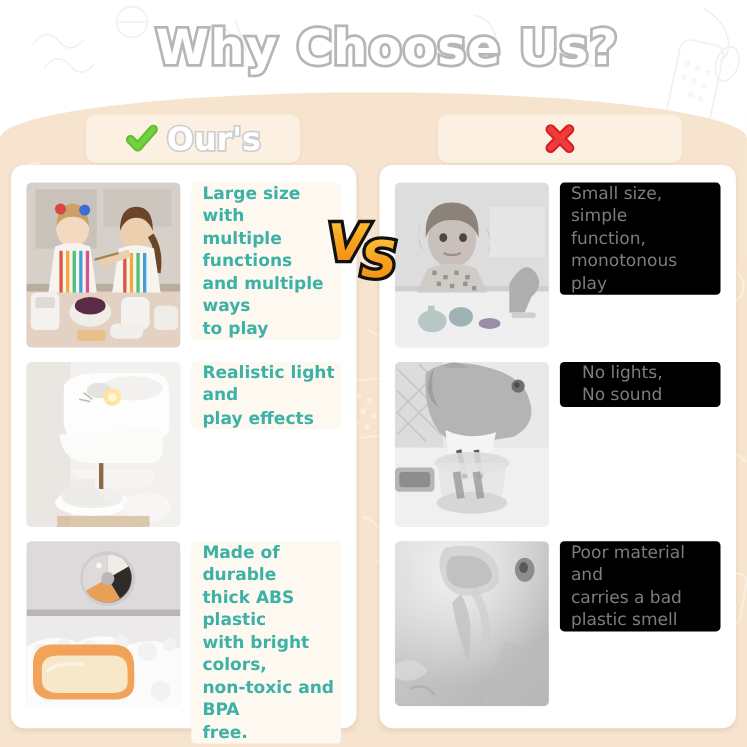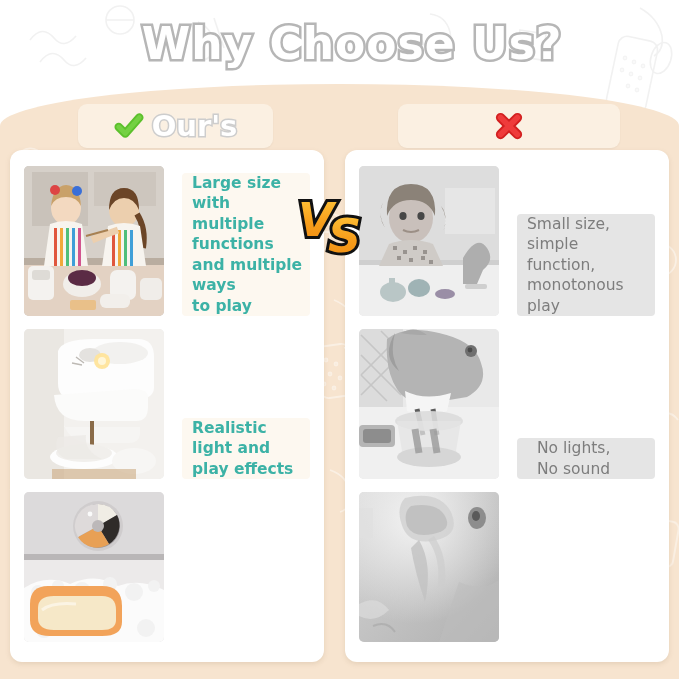--- a/index.html
+++ b/index.html
@@ -76,38 +76,38 @@
   .panel {
     position:absolute; top:150px; height:512px;
     background:#ffffff;
     border-radius:12px;
     box-shadow:0 2px 5px rgba(150,120,90,.18);
     padding:16px 14px;
   }
   #panel-left  { left:10px;  width:314px; }
   #panel-right { left:345px; width:324px; }
 
-  .row { display:flex; align-items:flex-end; gap:18px; height:150px; margin-bottom:13px; }
+  .row { display:flex; align-items:flex-start; gap:10px; height:150px; margin-bottom:13px; }
   .row:last-child { margin-bottom:0; }
 
   .thumb {
     flex:0 0 auto; width:140px; height:150px; border-radius:5px;
     overflow:hidden; position:relative; background:#e9e9e9;
   }
   .thumb svg { display:block; width:140px; height:150px; }
 
   .caption {
     flex:1 1 auto; display:flex; align-items:center;
     padding:0 4px 0 10px;
     font-size:15.5px; line-height:1.32; font-weight:bold;
     font-family:"DejaVu Sans", sans-serif;
     white-space:pre-line;
   }
   #panel-left  .caption { color:#3cb2a6; background:#fdf8f0; border-radius:4px; }
-  #panel-right .caption { color:#7d7d7d; background:#e5e5e5; border-radius:4px; font-weight:normal; }
+  #panel-right .caption { color:#7d7d7d; background:#000000; border-radius:4px; font-weight:normal; }
   #panel-right .row .caption.center { justify-content:flex-start; padding-left:20px; }
 </style>
 </head>
 <body>
 
 <div id="bg-wrap">
   <div id="bg-top"></div>
 
   <svg class="doodles" viewBox="0 0 679 679" preserveAspectRatio="none">
     <g stroke="#e6e6e6" stroke-width="1.6" fill="none">
@@ -307,20 +307,25 @@
             <circle cx="130" cy="94" r="6"></circle>
           <circle cx="20" cy="138" r="8"></circle>
             <circle cx="122" cy="136" r="9"></circle>
         </g>
 
         <path d="M6 112 q0 -18 18 -18 l54 0 q20 0 20 20 l0 16 q0 14 -20 14 l-52 0 q-20 0 -20 -16z" fill="#f2a35a"></path>
         <path d="M14 116 q0 -12 16 -12 l48 0 q14 0 14 14 l0 10 q0 10 -14 10 l-48 0 q-16 0 -16 -12z" fill="#f6e8c8"></path>
         <path d="M18 118 q10 -8 34 -6" stroke="#fbf4e4" stroke-width="3" fill="none"></path>
       </svg>
     </div>
+    <div class="caption">Made of durable
+thick ABS plastic
+with bright colors,
+non-toxic and BPA
+free.</div>
   </div>
 </div>
 
 <div class="panel" id="panel-right">
 
   <div class="row">
     <div class="thumb">
       <svg viewBox="0 0 140 150">
         <rect width="140" height="150" fill="#e8e8e8"></rect>
         <rect x="0" y="0" width="140" height="98" fill="#dddddd"></rect>
@@ -408,14 +413,17 @@
         <path d="M60 48 q14 24 6 62 q-10 -30 -14 -54z" fill="#c2c2c2" opacity=".8"></path>
         <path d="M72 46 q14 20 10 50" stroke="#cdcdcd" stroke-width="7" fill="none" opacity=".7"></path>
         <ellipse cx="118" cy="26" rx="9" ry="11" fill="#8d8d8d"></ellipse>
         <ellipse cx="117" cy="24" rx="4" ry="5" fill="#5a5a5a"></ellipse>
         <path d="M0 16 l14 0 l0 30 l-14 0z" fill="#e0e0e0" opacity=".7"></path>
         <path d="M0 112 q18 -10 30 6 q-14 14 -30 6z" fill="#dcdcdc" opacity=".7"></path>
         <path d="M14 134 q14 -6 22 6" stroke="#a5a5a5" stroke-width="2" fill="none" opacity=".6"></path>
         <path d="M100 90 q24 10 40 -2 l0 62 l-60 0z" fill="#bdbdbd" opacity=".55"></path>
       </svg>
     </div>
+    <div class="caption">Poor material and
+carries a bad
+plastic smell</div>
   </div>
 </div>
 
 </body></html>

